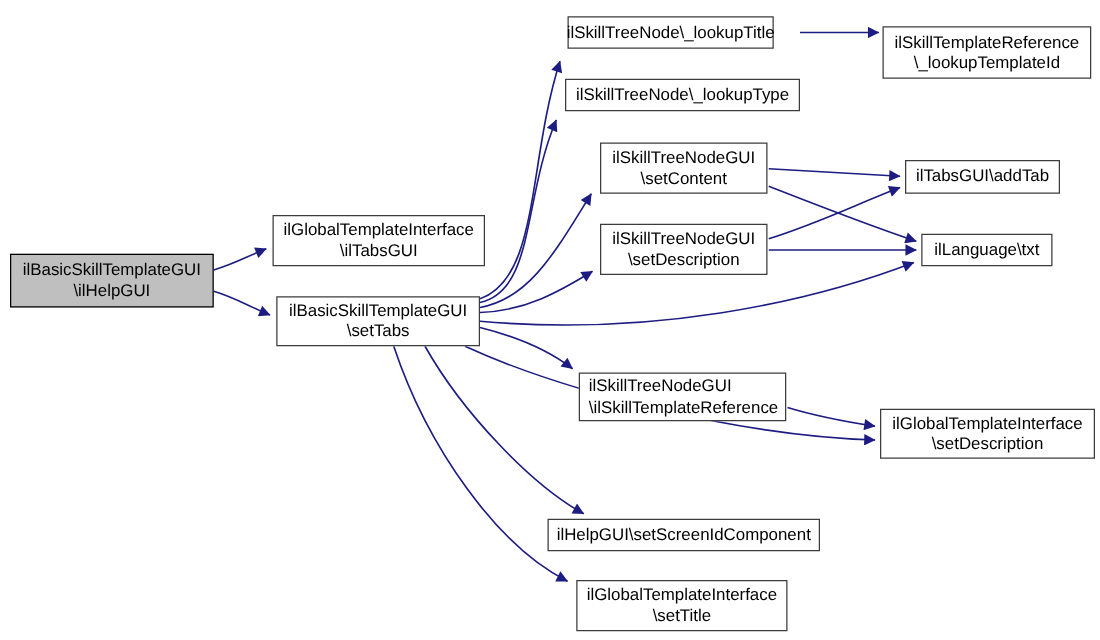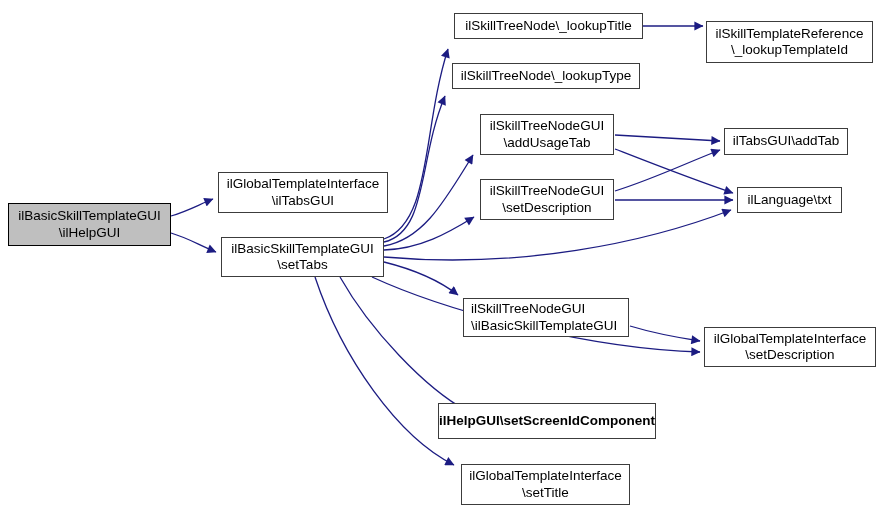--- a/index.html
+++ b/index.html
@@ -77,62 +77,62 @@
   <div class="node" style="left:218px;top:172px;width:170px;height:41px;">
     <span>ilGlobalTemplateInterface</span>
     <span>\ilTabsGUI</span>
   </div>
 
   <div class="node" style="left:221px;top:237px;width:163px;height:40px;">
     <span>ilBasicSkillTemplateGUI</span>
     <span>\setTabs</span>
   </div>
 
-  <div class="node" style="left:454px;top:13px;width:189px;height:26px;">
+  <div class="node" style="left:454px;top:13px;width:165px;height:26px;">
     <span>ilSkillTreeNode\_lookupTitle</span>
   </div>
 
   <div class="node" style="left:452px;top:63px;width:188px;height:26px;">
     <span>ilSkillTreeNode\_lookupType</span>
   </div>
 
   <div class="node" style="left:706px;top:5px;width:167px;height:42px;margin-top:16px;">
     <span>ilSkillTemplateReference</span>
     <span>\_lookupTemplateId</span>
   </div>
 
   <div class="node" style="left:480px;top:114px;width:134px;height:41px;">
     <span>ilSkillTreeNodeGUI</span>
-    <span>\addUsageTab</span>
+    <span>\setContent</span>
   </div>
 
   <div class="node" style="left:480px;top:179px;width:134px;height:41px;">
     <span>ilSkillTreeNodeGUI</span>
     <span>\setDescription</span>
   </div>
 
   <div class="node" style="left:724px;top:128px;width:124px;height:27px;">
     <span>ilTabsGUI\addTab</span>
   </div>
 
   <div class="node" style="left:737px;top:187px;width:105px;height:26px;">
     <span>ilLanguage\txt</span>
   </div>
 
   <div class="node align-left" style="left:463px;top:298px;width:166px;height:39px;">
     <span>ilSkillTreeNodeGUI</span>
-    <span>\ilBasicSkillTemplateGUI</span>
+    <span>\ilSkillTemplateReference</span>
   </div>
 
   <div class="node" style="left:704px;top:327px;width:172px;height:40px;">
     <span>ilGlobalTemplateInterface</span>
     <span>\setDescription</span>
   </div>
 
-  <div class="node" style="left:438px;top:403px;width:218px;height:36px;font-weight:bold;">
+  <div class="node" style="left:438px;top:415px;width:218px;height:26px;">
     <span>ilHelpGUI\setScreenIdComponent</span>
   </div>
 
   <div class="node" style="left:461px;top:464px;width:169px;height:41px;">
     <span>ilGlobalTemplateInterface</span>
     <span>\setTitle</span>
   </div>
 
 </div>
 

